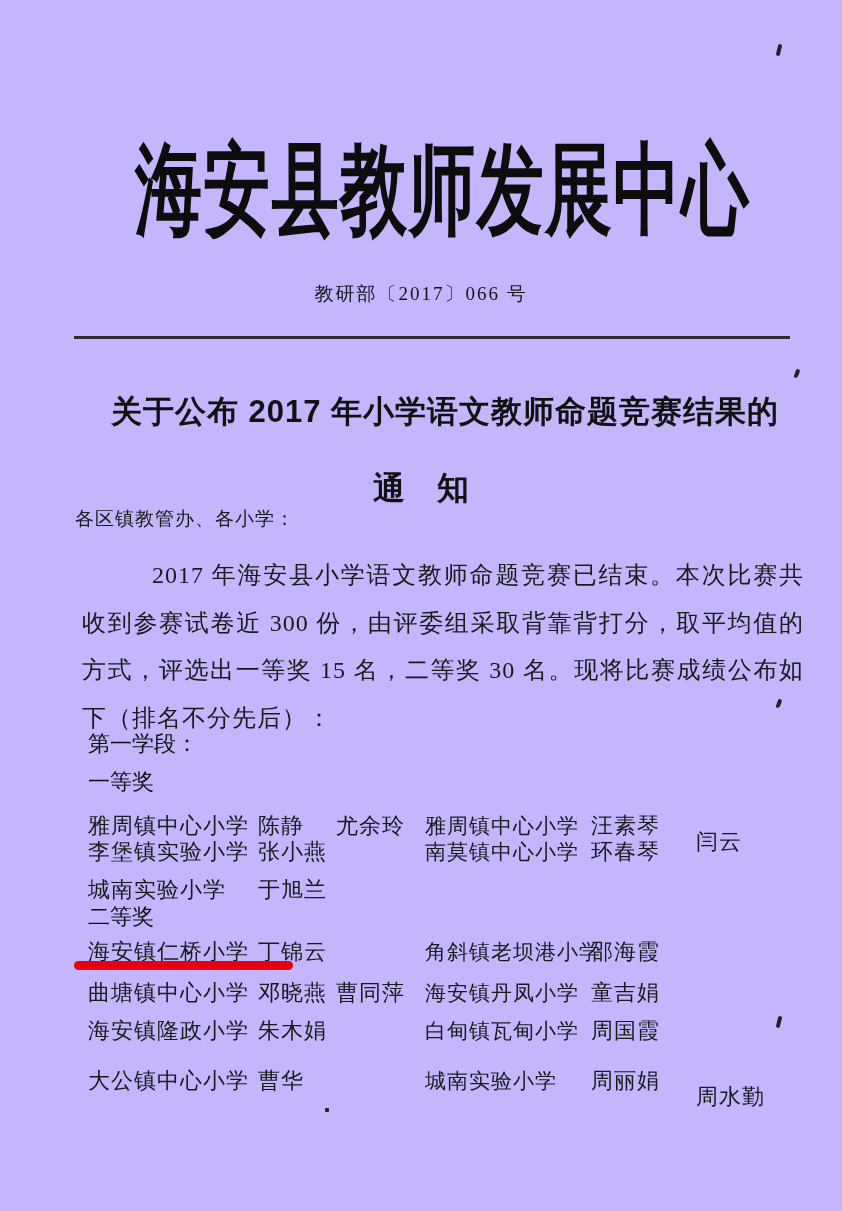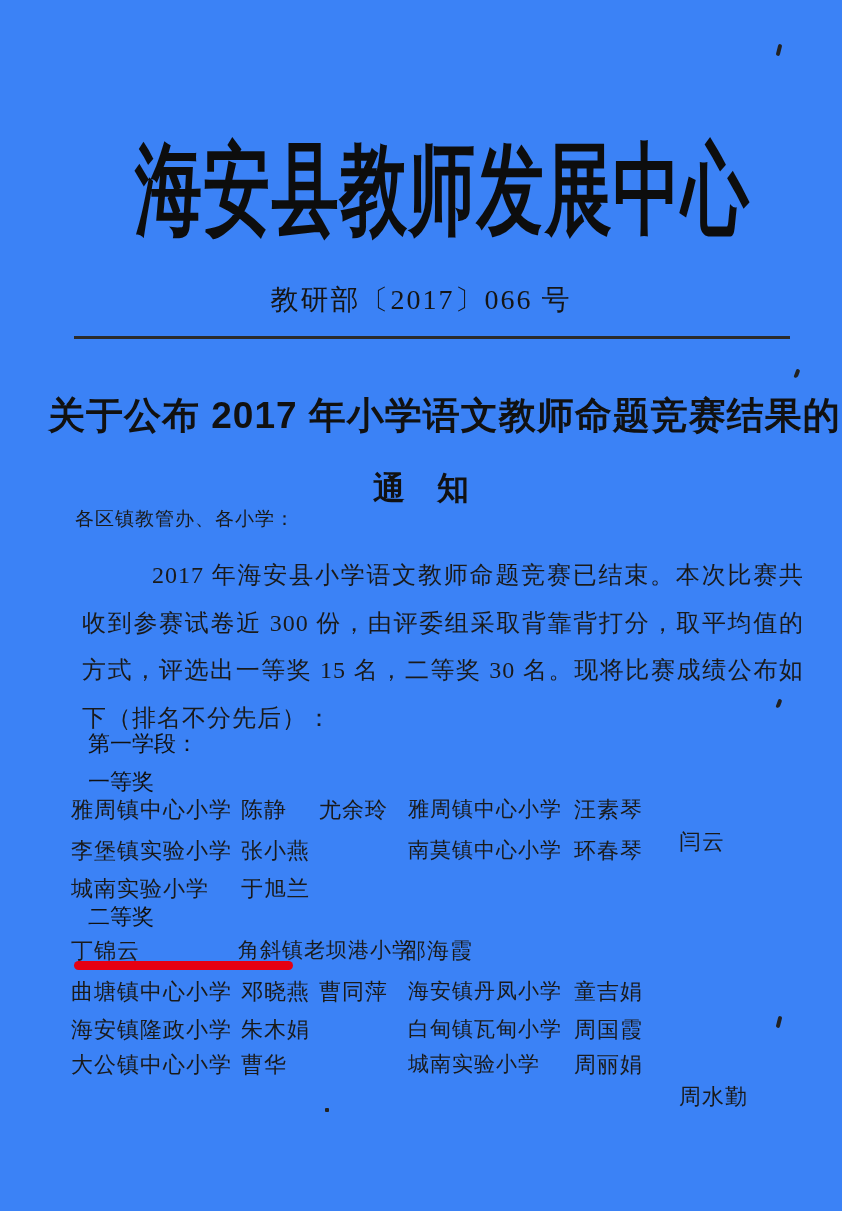--- a/index.html
+++ b/index.html
@@ -1,52 +1,52 @@
 <!DOCTYPE html>
 <html lang="zh"><head>
 <meta charset="utf-8">
 <style>
   html,body{margin:0;padding:0;background:#e9e9e9;}
   .page{
     position:relative;
     width:842px;height:1211px;
     margin:0 auto;
-    background:#3b82f6;
+    background:#c4b5fd;
     overflow:hidden;
     color:#1a1a1a;
     font-family:"Liberation Serif","DejaVu Serif",serif;
   }
   
   .org-name{
     position:absolute;top:136px;left:0;right:24px;
     text-align:center;
     font-size:100px;line-height:1.1;
     font-weight:900;
     color:#0d0d0d;
     transform:scaleX(0.67);
     transform-origin:center;
     white-space:nowrap;
     letter-spacing:2px;
   }
   .doc-number{
     position:absolute;top:281px;left:0;right:0;
     text-align:center;
-    font-size:28px;
+    font-size:19px;
     letter-spacing:2px;
     color:#151515;
   }
   .head-rule{
     position:absolute;top:336px;left:74px;width:716px;height:3px;
     background:#2b2b2b;
   }
   
   .notice-title{
     position:absolute;top:391px;left:0;right:0;
-    text-align:left;
-    font-size:37px;font-weight:bold;
+    text-align:center;
+    font-size:31px;font-weight:bold;
     letter-spacing:1px;
     color:#111;
     font-family:"Liberation Sans","DejaVu Sans",sans-serif;
     padding-left:48px;
   }
   .notice-subtitle{
     position:absolute;top:467px;left:0;right:0;
     text-align:center;
     font-size:32px;font-weight:bold;
     color:#111;
@@ -66,22 +66,22 @@
     margin-left:8px;
   }
   .stage-heading{
     position:absolute;left:88px;
     font-size:22px;font-weight:normal;
     font-family:"Liberation Sans","DejaVu Sans",sans-serif;
     color:#111;
   }
   
   .row{
-    position:absolute;left:71px;right:40px;
-    display:flex;align-items:flex-start;
+    position:absolute;left:88px;right:40px;
+    display:flex;align-items:center;
     font-size:22px;letter-spacing:1px;
     white-space:nowrap;
   }
   .c1{width:170px;}            
   .c2{width:78px;}             
   .c3{width:89px;}             
   .c4{width:166px;font-size:21px;} 
   .c5{width:105px;}            
   .c6{flex:1;margin-top:32px;}                 
   .red-underline{
@@ -133,20 +133,21 @@
     <span class="c2">于旭兰</span>
     <span class="c3"></span>
     <span class="c4"></span>
     <span class="c5"></span>
     <span class="c6"></span>
   </div>
 
   <div class="stage-heading" style="top:902px">二等奖</div>
 
   <div class="row" style="top:936px">
+    <span class="c1">海安镇仁桥小学</span>
     <span class="c2">丁锦云</span>
     <span class="c3"></span>
     <span class="c4">角斜镇老坝港小学</span>
     <span class="c5">邵海霞</span>
     <span class="c6"></span>
   </div>
   <div class="red-underline"></div>
 
   <div class="row" style="top:1015px">
     <span class="c1">海安镇隆政小学</span>

